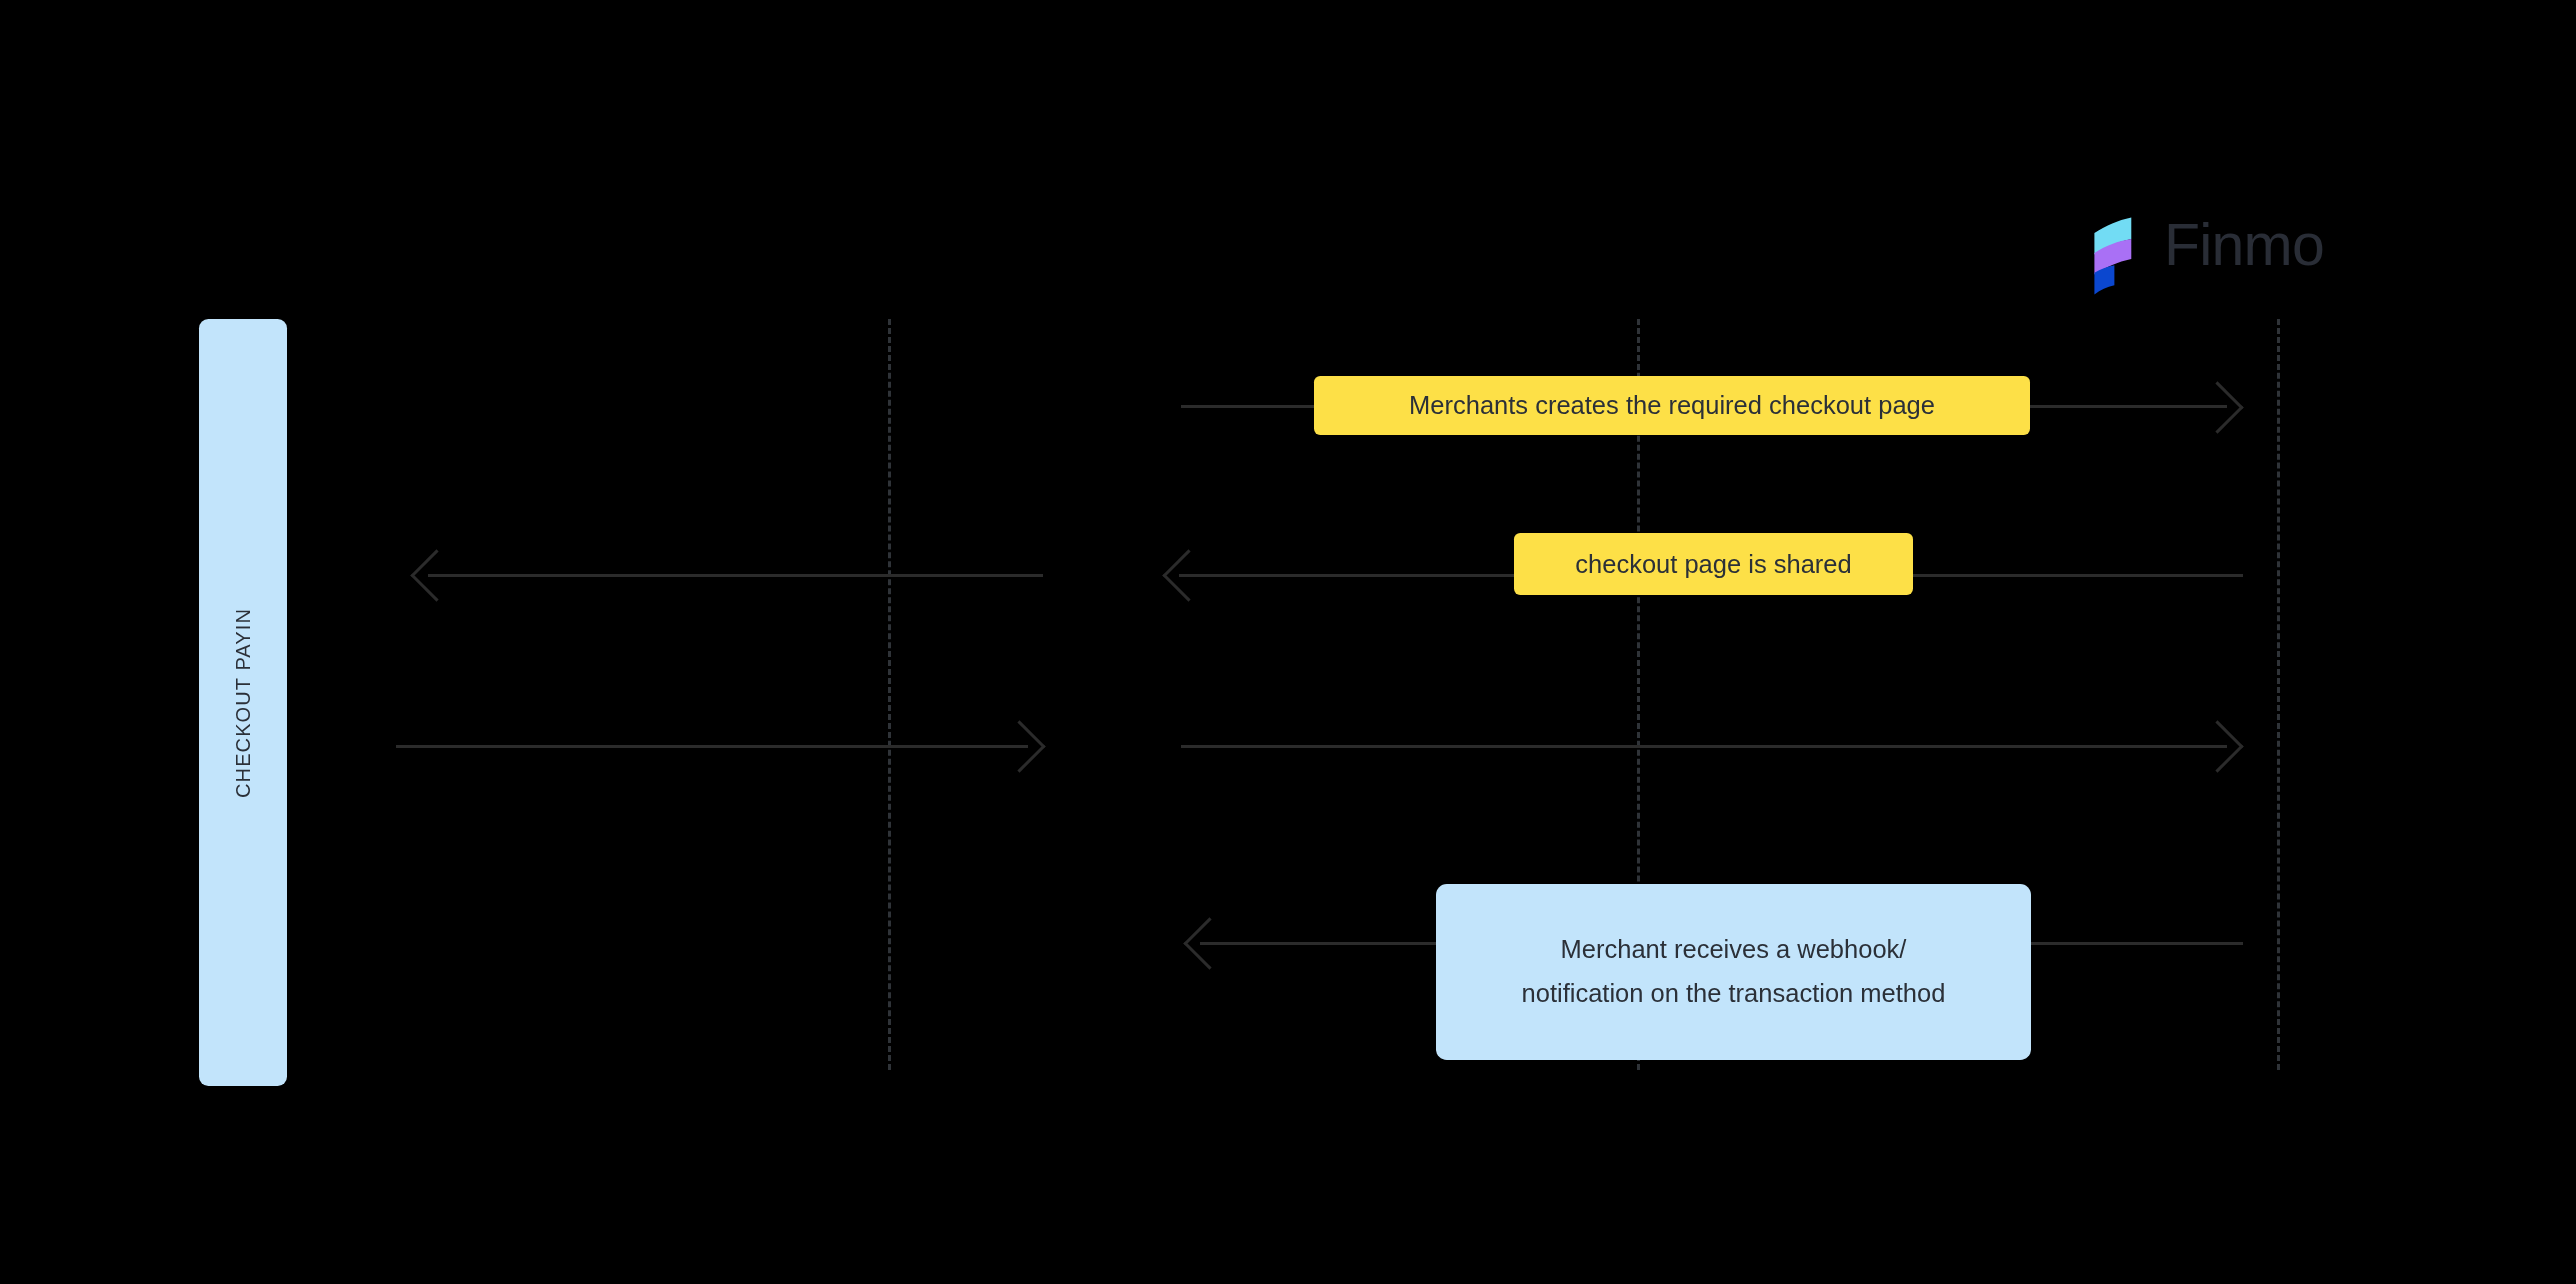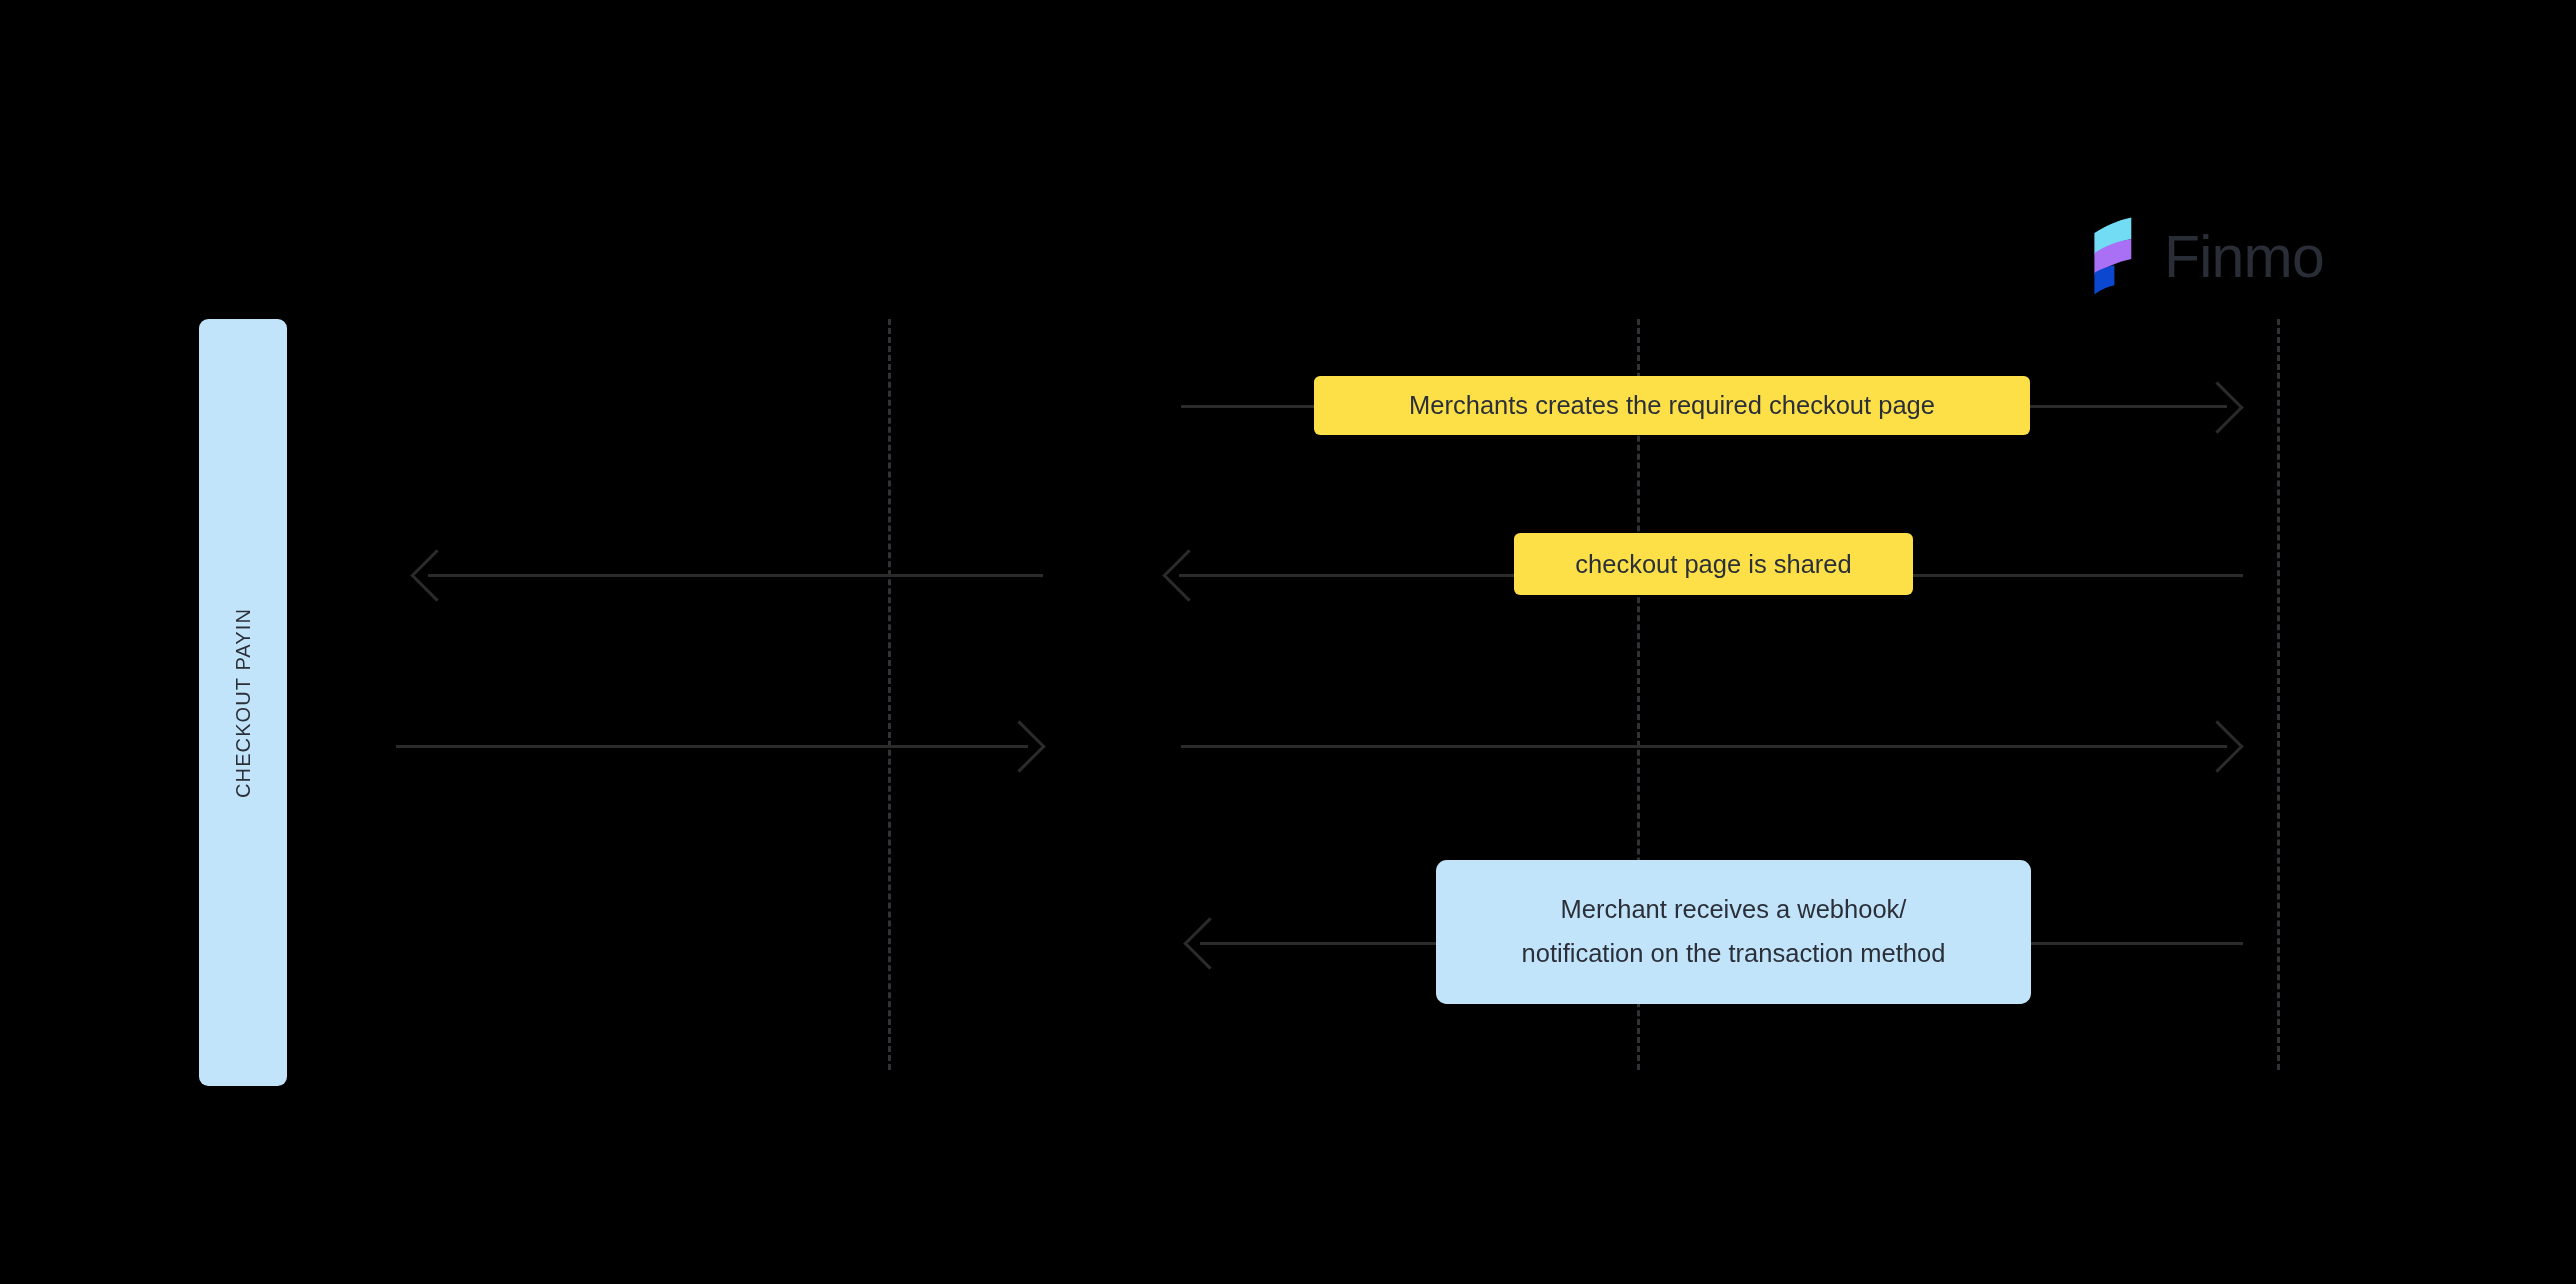--- a/index.html
+++ b/index.html
@@ -102,21 +102,20 @@
     border-radius: 10.8px;
     line-height: 1.72;
   }
 
   
   .brand {
     position: absolute;
     left: 2091px;
     top: 216px;
     display: flex;
-    align-items: center;
     gap: 17px;
   }
   .brand-mark {
     width: 56px;
     height: 83px;
     display: block;
   }
   .brand-name {
     color: #292d36;
     font-size: 59px;
@@ -158,19 +157,19 @@
   <div class="msg-label" style="left:1514px; top:533px; width:399px; height:62px;">checkout page is shared</div>
 
   <div class="msg-line" style="left:1181px; top:745px; width:1046px;"></div>
   <div class="arrow-head right" style="left:2199px; top:728px;"></div>
   <div class="msg-line" style="left:396px; top:745px; width:632px;"></div>
   <div class="arrow-head right" style="left:1001px; top:728px;"></div>
 
 
   <div class="msg-line" style="left:1200px; top:942px; width:1043px;"></div>
   <div class="arrow-head left" style="left:1191px; top:925px;"></div>
-  <div class="msg-label highlight" style="left:1436px; top:860px; width:595px; height:144px; flex-direction:column;">
+  <div class="msg-label highlight" style="left:1436px; top:884px; width:595px; height:176px; flex-direction:column;">
     <span>Merchant receives a webhook/</span>
     <span>notification on the transaction method</span>
   </div>
 
 </div>
 
 
 </body></html>

